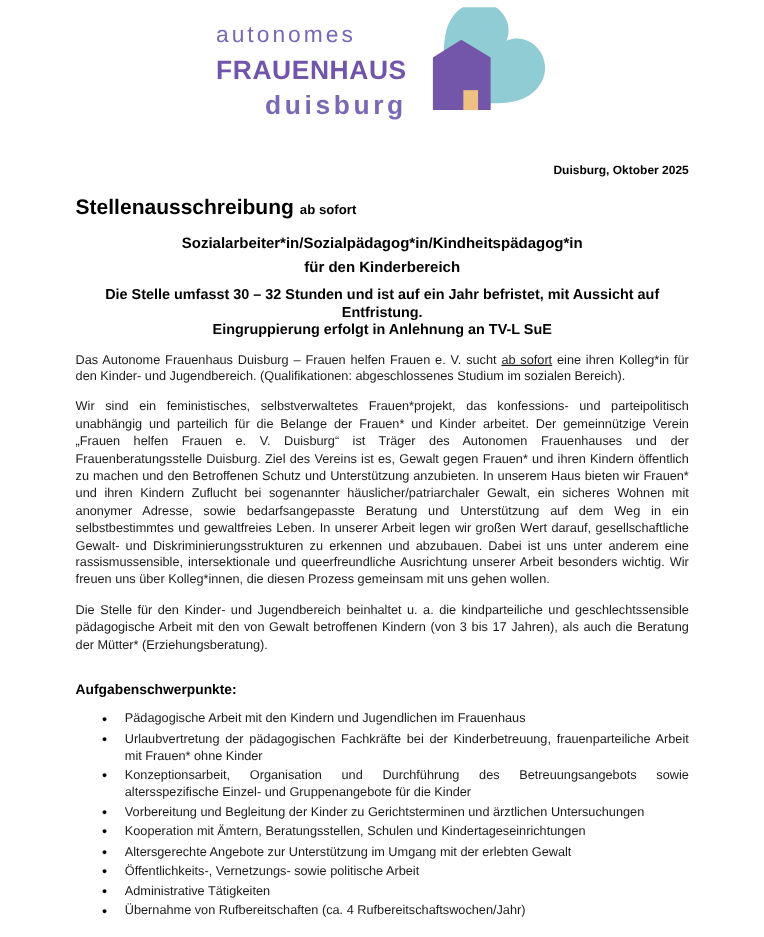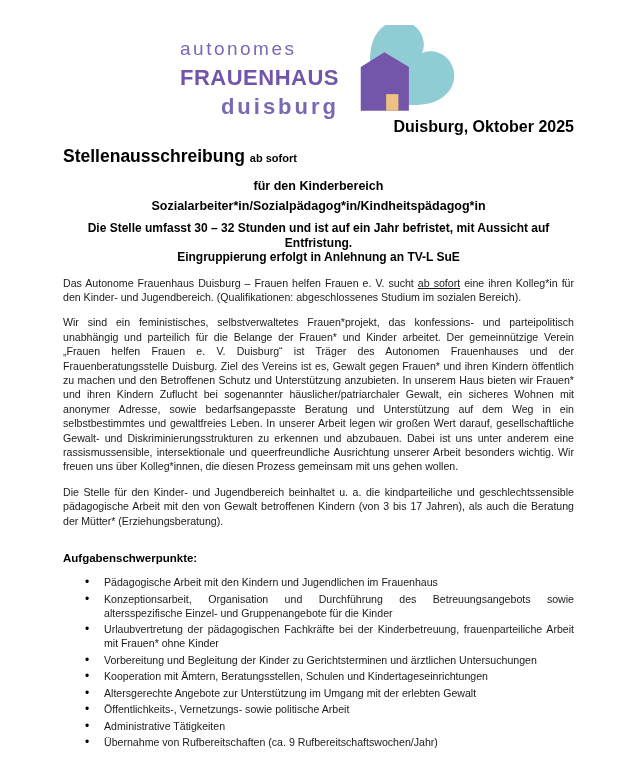--- a/index.html
+++ b/index.html
@@ -10,41 +10,41 @@
     font-family: "Liberation Sans", sans-serif;
     color: #1a1a1a;
     padding: 0 63px;
     overflow: hidden;
     position: relative;
   }
 
   
   .logo-row {
     display: flex; justify-content: center; align-items: flex-start;
-    gap: 13px; padding-top: 23px; height: 116px;
+    gap: 13px; padding-top: 4px; height: 116px;
   }
   .logo-textblock { padding-top: 15px; }
   .logo-autonomes {
     font-size: 19px; font-weight: 400; color: #7b68b4;
     letter-spacing: 2.5px; line-height: 22px;
   }
   .logo-frauenhaus {
     font-size: 22px; font-weight: 700; color: #7055aa;
     letter-spacing: 0.5px; line-height: 35px;
   }
   .logo-duisburg {
     font-size: 22px; font-weight: 700; color: #7b68b4;
     letter-spacing: 3px; line-height: 24px; text-align: right;
   }
   .logo-mark { display: block; margin-top: 2px; }
 
   
   .date-line {
-    text-align: right; font-size: 16px; font-weight: 700;
-    color: #000; margin-top: 4px; line-height: 14px;
+    text-align: right; font-size: 10px; font-weight: 700;
+    color: #000; margin-top: 20px; line-height: 14px;
   }
 
   
   .doc-heading { margin: 12px 0 0; font-size: 17.5px; font-weight: 700; color: #000; line-height: 21px; }
   .doc-heading .suffix { font-size: 11px; margin-left: 5px; font-weight: 700; }
 
   .job-title {
     margin-top: 7px; text-align: center; font-weight: 700;
     font-size: 12.5px; line-height: 20px; color: #000;
   }
@@ -90,41 +90,41 @@
       <polygon points="10,48 37,31 65,48 65,98 10,98" fill="#7356a9"></polygon>
       <rect x="39" y="79" width="14" height="19" fill="#ecc181"></rect>
     </svg>
   </header>
 
   <div class="date-line">Duisburg, Oktober 2025</div>
 
   <h1 class="doc-heading"><span>Stellenausschreibung</span><span class="suffix">ab sofort</span></h1>
 
   <div class="job-title">
+    <div>Sozialarbeiter*in/Sozialpädagog*in/Kindheitspädagog*in</div>
     <div>für den Kinderbereich</div>
-    <div>Sozialarbeiter*in/Sozialpädagog*in/Kindheitspädagog*in</div>
   </div>
 
   <div class="conditions">
     <div>Die Stelle umfasst 30 – 32 Stunden und ist auf ein Jahr befristet, mit Aussicht auf Entfristung.</div>
     <div>Eingruppierung erfolgt in Anlehnung an TV-L SuE</div>
   </div>
 
   <p class="body-para"><span>Das Autonome Frauenhaus Duisburg – Frauen helfen Frauen e. V. sucht </span><span class="ul-inline">ab sofort</span><span> eine ihren Kolleg*in für den Kinder- und Jugendbereich. (Qualifikationen: abgeschlossenes Studium im sozialen Bereich).</span></p>
 
   <p class="body-para">Wir sind ein feministisches, selbstverwaltetes Frauen*projekt, das konfessions- und parteipolitisch unabhängig und parteilich für die Belange der Frauen* und Kinder arbeitet. Der gemeinnützige Verein „Frauen helfen Frauen e. V. Duisburg“ ist Träger des Autonomen Frauenhauses und der Frauenberatungsstelle Duisburg. Ziel des Vereins ist es, Gewalt gegen Frauen* und ihren Kindern öffentlich zu machen und den Betroffenen Schutz und Unterstützung anzubieten. In unserem Haus bieten wir Frauen* und ihren Kindern Zuflucht bei sogenannter häuslicher/patriarchaler Gewalt, ein sicheres Wohnen mit anonymer Adresse, sowie bedarfsangepasste Beratung und Unterstützung auf dem Weg in ein selbstbestimmtes und gewaltfreies Leben. In unserer Arbeit legen wir großen Wert darauf, gesellschaftliche Gewalt- und Diskriminierungsstrukturen zu erkennen und abzubauen. Dabei ist uns unter anderem eine rassismussensible, intersektionale und queerfreundliche Ausrichtung unserer Arbeit besonders wichtig. Wir freuen uns über Kolleg*innen, die diesen Prozess gemeinsam mit uns gehen wollen.</p>
 
   <p class="body-para">Die Stelle für den Kinder- und Jugendbereich beinhaltet u. a. die kindparteiliche und geschlechtssensible pädagogische Arbeit mit den von Gewalt betroffenen Kindern (von 3 bis 17 Jahren), als auch die Beratung der Mütter* (Erziehungsberatung).</p>
 
   <h2 class="tasks-heading">Aufgabenschwerpunkte:</h2>
   <ul class="tasks-list">
     <li>Pädagogische Arbeit mit den Kindern und Jugendlichen im Frauenhaus</li>
+    <li>Urlaubvertretung der pädagogischen Fachkräfte bei der Kinderbetreuung, frauenparteiliche Arbeit mit Frauen* ohne Kinder</li>
     <li>Konzeptionsarbeit, Organisation und Durchführung des Betreuungsangebots sowie altersspezifische Einzel- und Gruppenangebote für die Kinder</li>
-    <li>Urlaubvertretung der pädagogischen Fachkräfte bei der Kinderbetreuung, frauenparteiliche Arbeit mit Frauen* ohne Kinder</li>
     <li>Vorbereitung und Begleitung der Kinder zu Gerichtsterminen und ärztlichen Untersuchungen</li>
     <li>Kooperation mit Ämtern, Beratungsstellen, Schulen und Kindertageseinrichtungen</li>
     <li>Altersgerechte Angebote zur Unterstützung im Umgang mit der erlebten Gewalt</li>
     <li>Öffentlichkeits-, Vernetzungs- sowie politische Arbeit</li>
     <li>Administrative Tätigkeiten</li>
-    <li>Übernahme von Rufbereitschaften (ca. 9 Rufbereitschaftswochen/Jahr)</li>
+    <li>Übernahme von Rufbereitschaften (ca. 4 Rufbereitschaftswochen/Jahr)</li>
   </ul>
 
 </div>
 
 </body></html>

